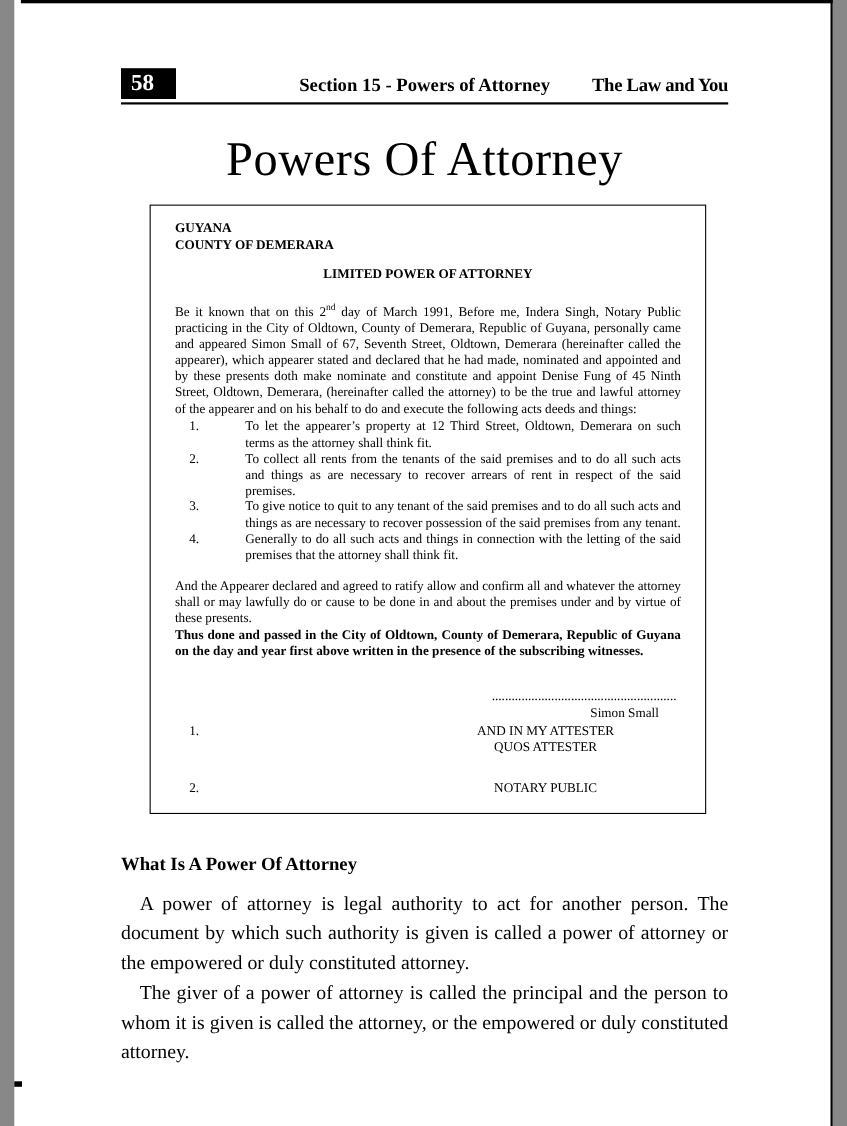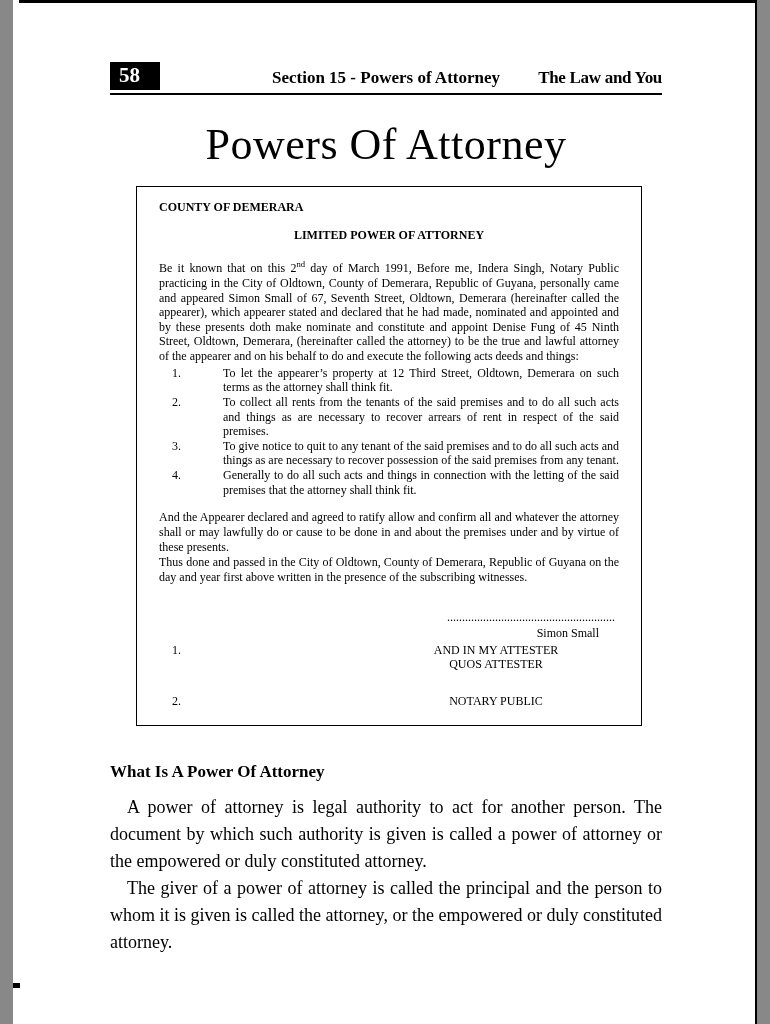--- a/index.html
+++ b/index.html
@@ -56,21 +56,21 @@
   .deed-heading { font-weight: bold; text-align: center; margin: 13px 0 17px 0; }
   .deed-par { text-align: justify; }
   sup { font-size: 0.72em; }
 
   .clauses { margin-top: 2px; }
   .clause { display: flex; }
   .clause-num { flex: 0 0 64px; padding-left: 13px; }
   .clause-text { flex: 1; text-align: justify; }
 
   .ratification { margin-top: 13px; }
-  .attestation  { margin-top: 1px; }
+  .attestation  { margin-top: 1px; font-weight: bold; }
 
   .signature { margin-top: 26px; text-align: right; padding-right: 4px; }
   .sig-name  { padding-right: 16px; margin-top: 1px; }
 
   .witnesses-label { margin-top: 20px; }
   .wit-row  { display: flex; justify-content: space-between; align-items: flex-start; margin-top: 2px; }
   .wit-row2 { margin-top: 22px; }
   .wit-num  { padding-left: 13px; }
   .presence-block { width: 190px; text-align: center; margin-right: 28px; }
 
@@ -88,20 +88,21 @@
 
   <header class="page-header">
     <div class="page-number">58</div>
     <div class="section-title">Section 15 - Powers of Attorney</div>
     <div class="book-title">The Law and You</div>
   </header>
 
   <h1 class="main-title">Powers Of Attorney</h1>
 
   <section class="deed-box">
+    <div class="jur">GUYANA</div>
     <div class="jur">COUNTY OF DEMERARA</div>
 
     <div class="deed-heading">LIMITED POWER OF ATTORNEY</div>
 
     <p class="deed-par"><span>Be it known that on this 2</span><sup>nd</sup><span> day of March 1991, Before me, Indera Singh, Notary Public practicing in the City of Oldtown, County of Demerara, Republic of Guyana, personally came and appeared Simon Small of 67, Seventh Street, Oldtown, Demerara (hereinafter called the appearer), which appearer stated and declared that he had made, nominated and appointed and by these presents doth make nominate and constitute and appoint Denise Fung of 45 Ninth Street, Oldtown, Demerara, (hereinafter called the attorney) to be the true and lawful attorney of the appearer and on his behalf to do and execute the following acts deeds and things:</span></p>
 
     <div class="clauses">
       <div class="clause">
         <span class="clause-num">1.</span>
         <span class="clause-text">To let the appearer’s property at 12 Third Street, Oldtown, Demerara on such terms as the attorney shall think fit.</span>

